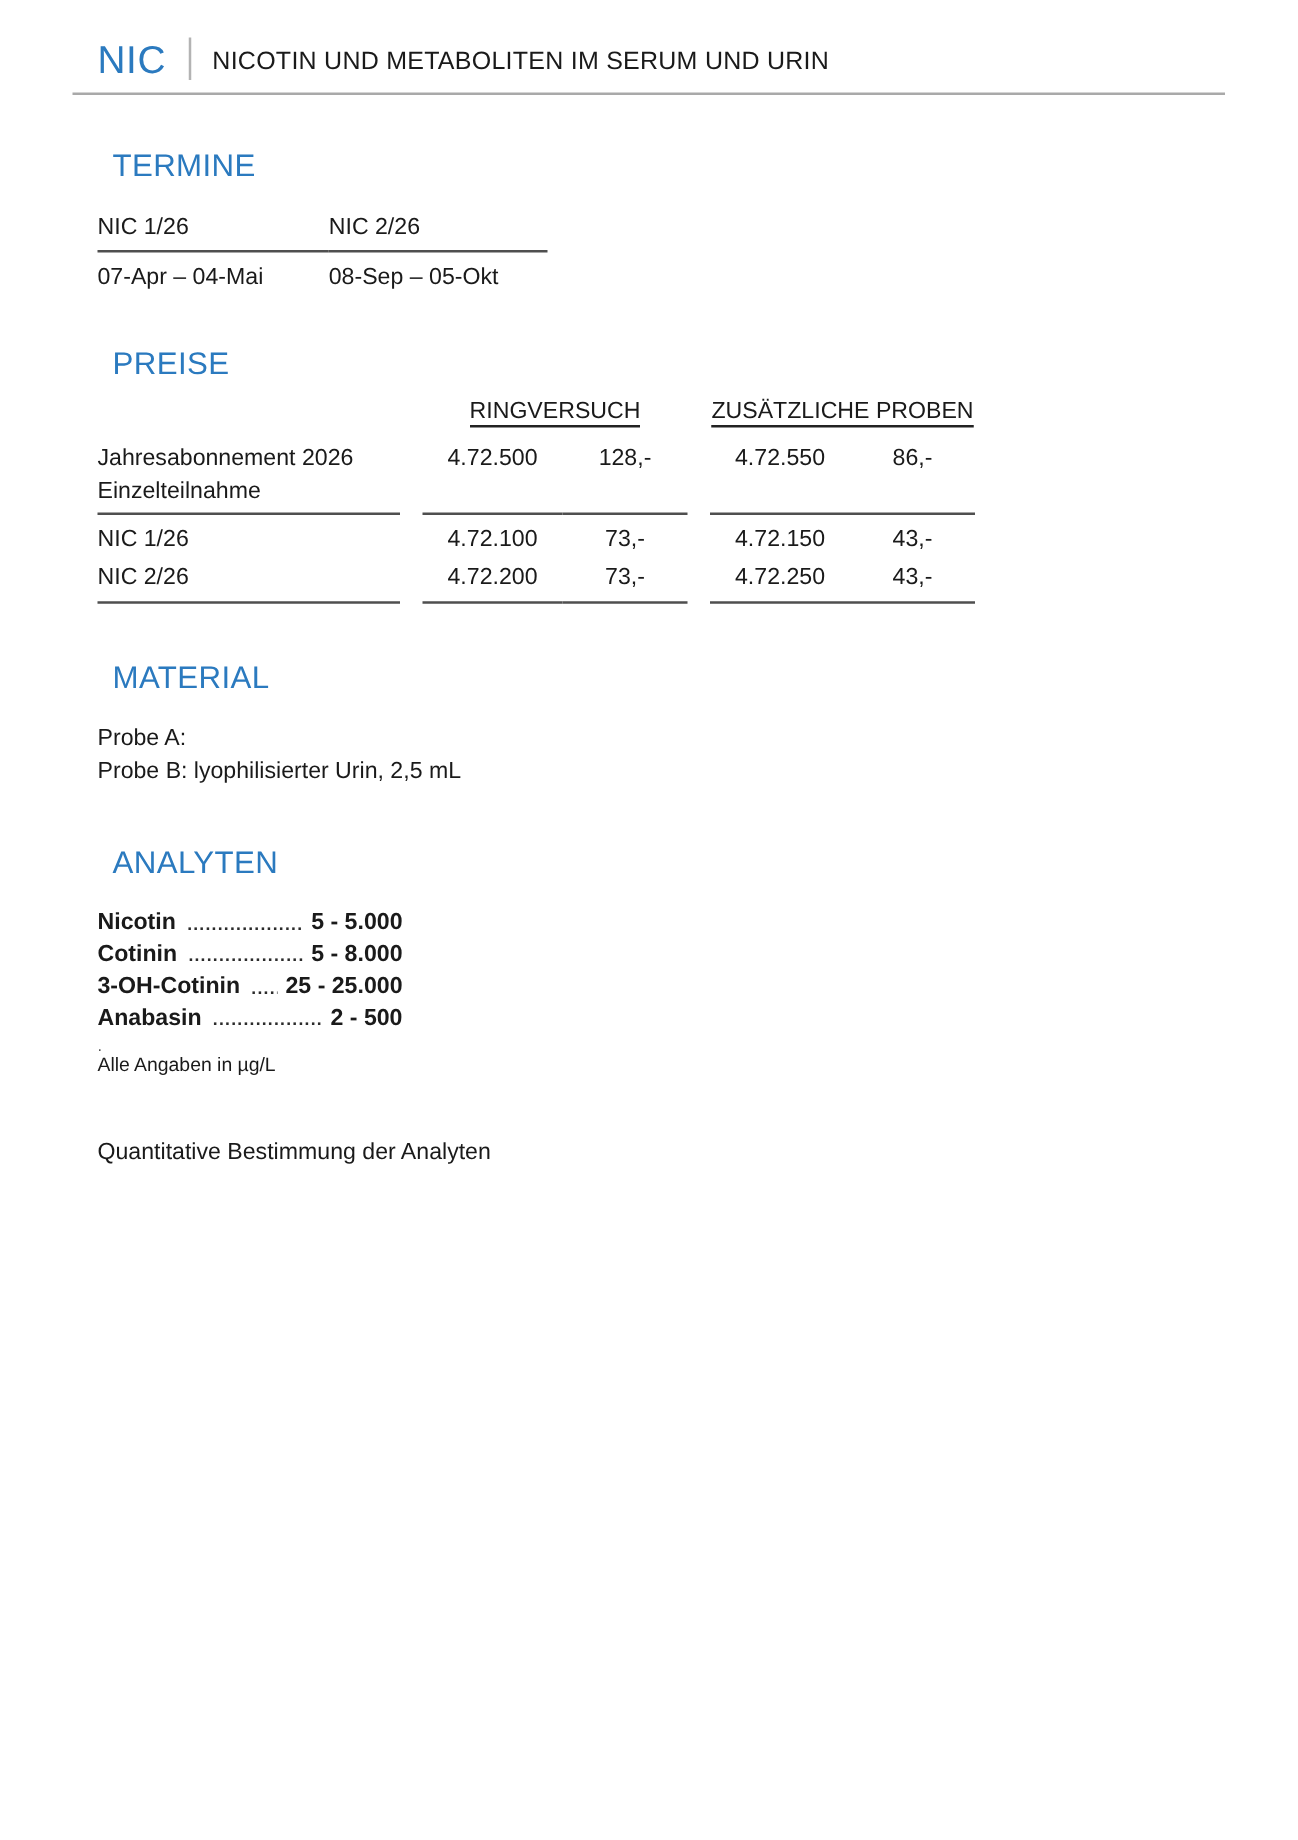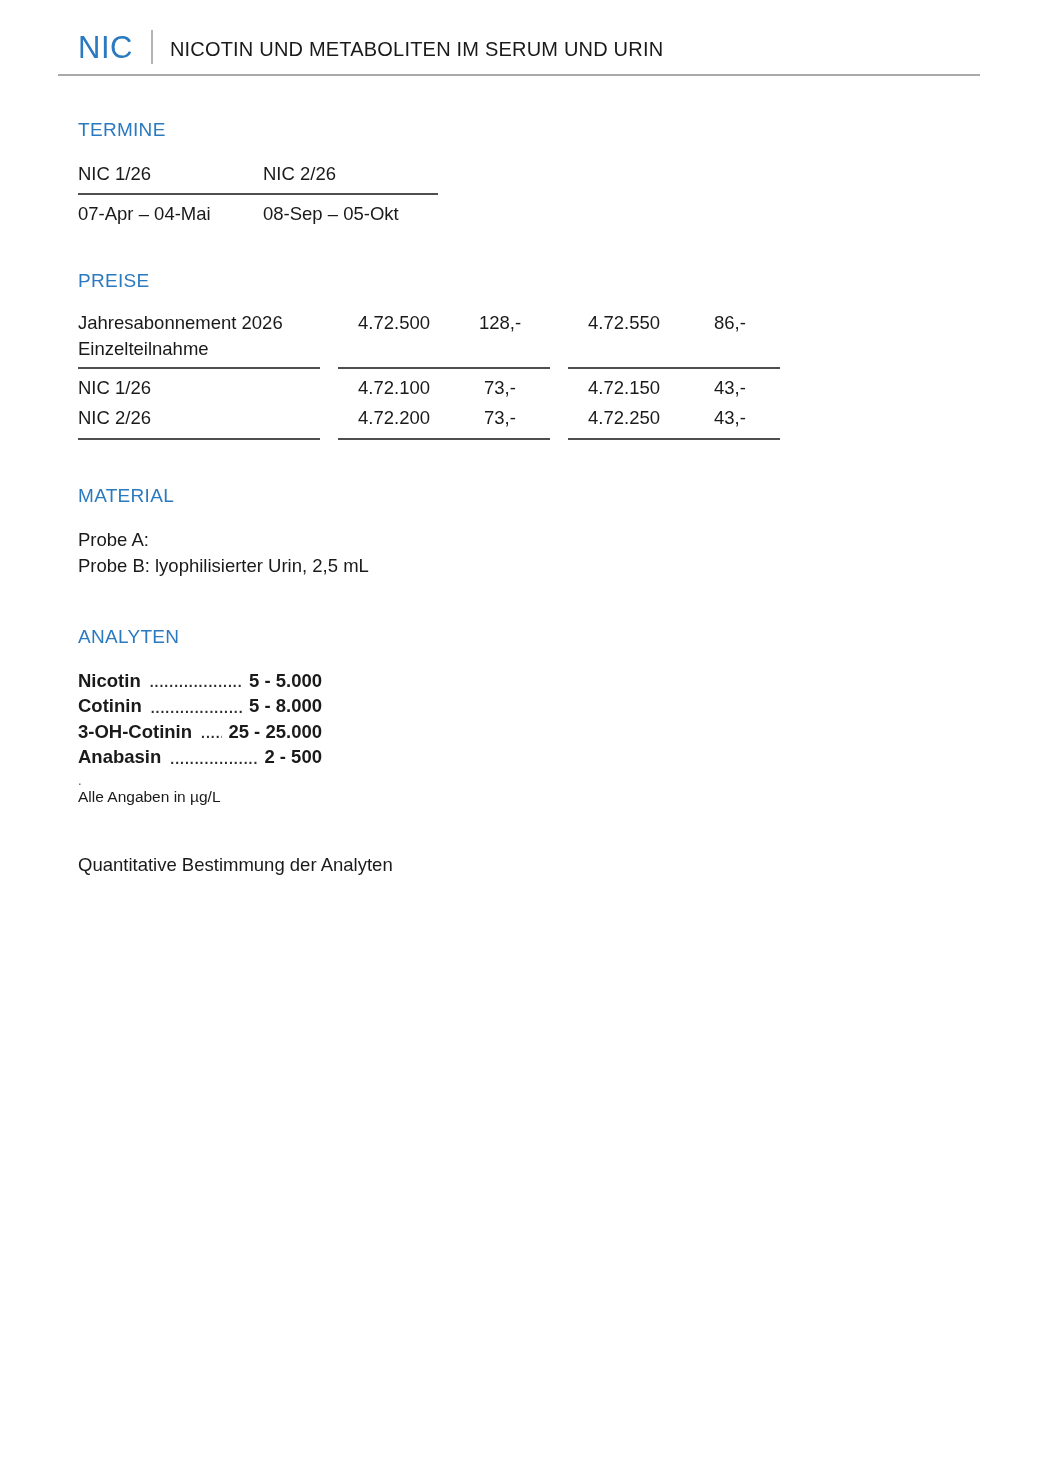--- a/index.html
+++ b/index.html
@@ -34,22 +34,22 @@
     width: 2px; height: 34px; background: #b3b3b3;
     margin: 0 17px 0 18px; align-self: center;
   }
   .doc-title {
     margin: 0; font-size: 20px; font-weight: 400;
     letter-spacing: 0.2px; padding-top: 5px;
   }
 
   
   .section-heading {
-    color: var(--accent); font-size: 19px; font-weight: 400;
-    letter-spacing: 0.3px; margin: 0; line-height: 1.1;
+    color: var(--accent); font-size: 25px; font-weight: 400;
+    letter-spacing: 0.3px; margin: 12px; line-height: 1.1;
   }
   .sec-termine { margin-top: 44px; }
   .sec-preise  { margin-top: 46px; }
   .sec-material{ margin-top: 46px; }
   .sec-analyten{ margin-top: 48px; }
   .sec-anford  { margin-top: 48px; }
 
   
   .termine-table {
     border-collapse: collapse; margin-top: 22px;
@@ -140,20 +140,31 @@
       <colgroup>
         <col style="width:242px">
           <col style="width:18px">
         <col style="width:112px">
           <col style="width:100px">
           <col style="width:18px">
         <col style="width:112px">
           <col style="width:100px">
       </colgroup>
       <tbody>
+        <tr class="group-header">
+          <td></td>
+            <td></td>
+          <td colspan="2">
+            <span class="group-label">RINGVERSUCH</span>
+          </td>
+          <td></td>
+          <td colspan="2">
+            <span class="group-label">ZUSÄTZLICHE PROBEN</span>
+          </td>
+        </tr>
         <tr class="row-data">
           <td>Jahresabonnement 2026</td>
           <td></td>
           <td class="cell-c">4.72.500</td>
           <td class="cell-c">128,-</td>
           <td></td>
           <td class="cell-c">4.72.550</td>
           <td class="cell-c">86,-</td>
         </tr>
         <tr class="row-einzel">

